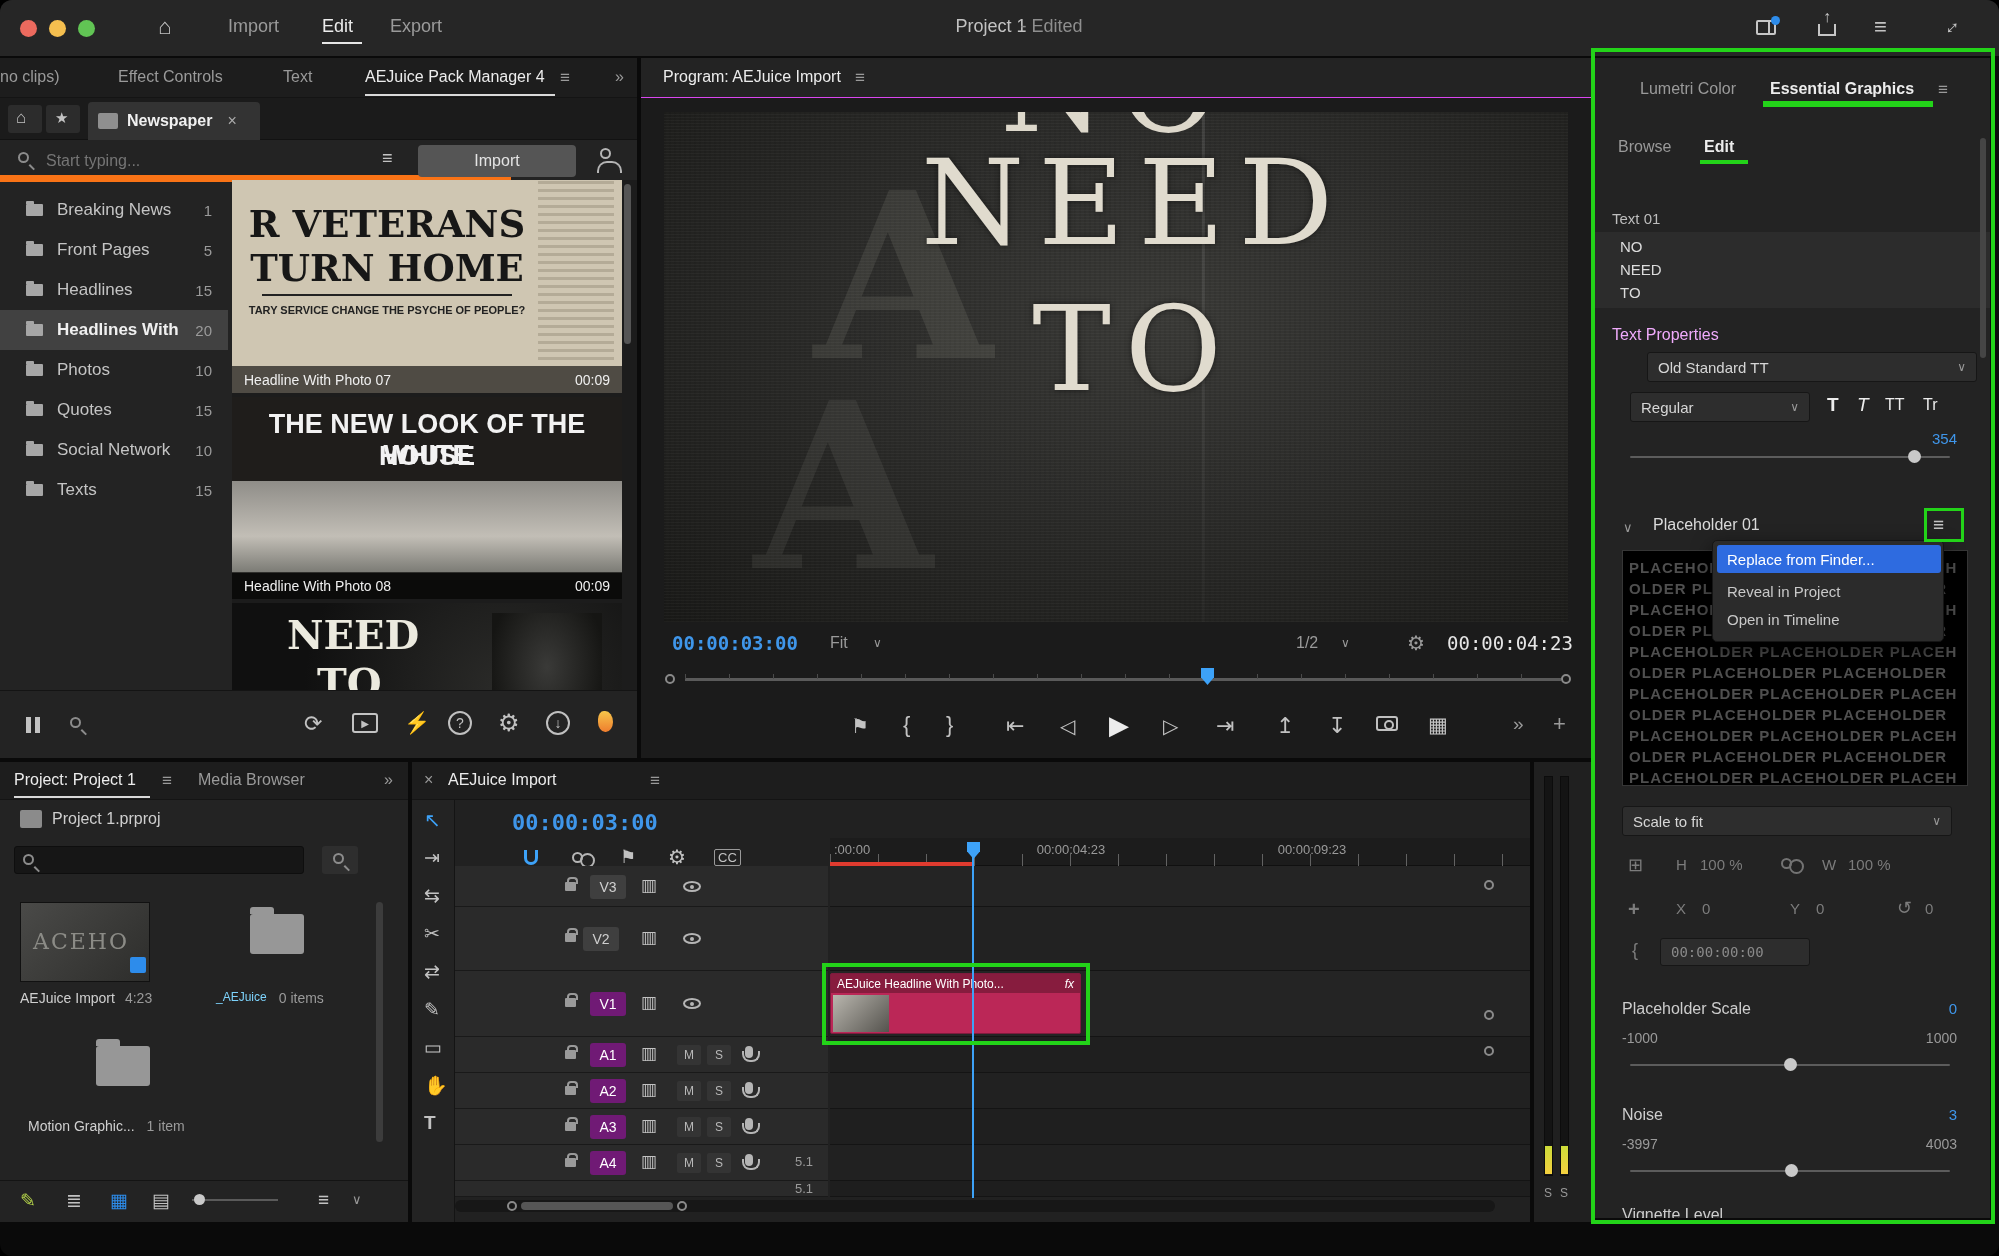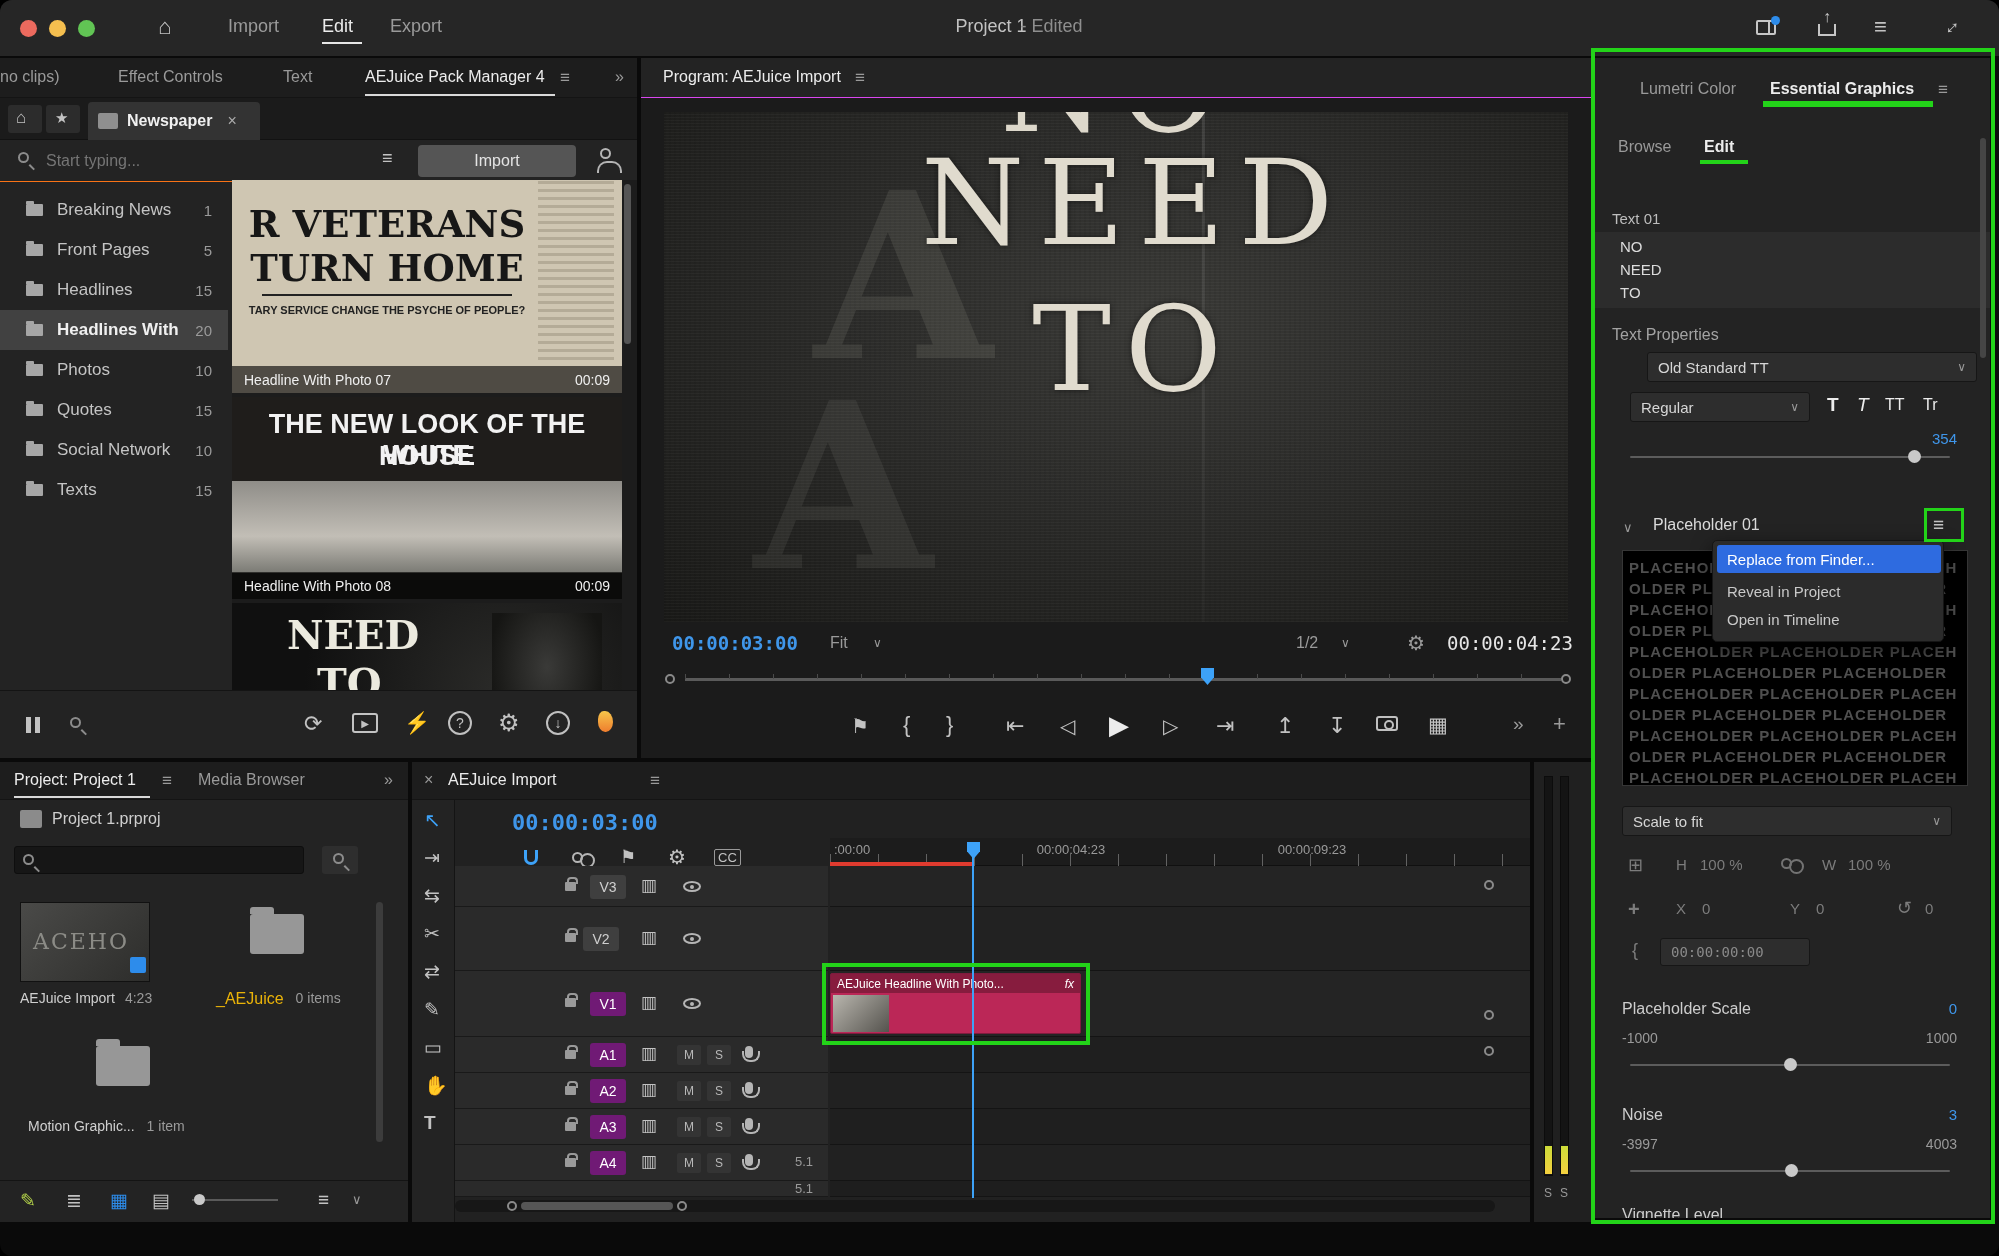--- a/index.html
+++ b/index.html
@@ -99,21 +99,21 @@
       <div class="abs" style="left:46px;top:7px;width:34px;height:28px;background:#2c2c2c;border-radius:3px">
           <span class="g" style="left:9px;top:4px;font-size:15px">★</span>
         </div>
       <div class="abs" style="left:88px;top:4px;width:172px;height:38px;background:#333;border-radius:4px 4px 0 0;display:flex;align-items:center;padding:0 10px;gap:9px">
         <span style="width:20px;height:16px;background:#8f8f8f;border-radius:2px;flex:none"></span>
         <span style="font-size:16px;color:#f0f0f0;font-weight:bold">Newspaper</span>
         <span style="color:#aaa;font-size:16px;margin-left:6px">×</span>
       </div>
     </div>
 
-    <div class="abs" style="left:0;top:82px;width:511px;height:42px;background:#232323;border-bottom:1px solid #f97316">
+    <div class="abs" style="left:0;top:82px;width:511px;height:42px;background:#232323;border-bottom:7px solid #f97316">
       <span class="mag" style="left:18px;top:12px"></span>
       <input class="abs" style="left: 44px; top: 6px; width: 280px; height: 30px; background: transparent; border: none; outline: none; color: rgb(189, 189, 189); font-size: 16px; font-family: inherit;" placeholder="Start typing...">
       <span class="g" style="left:382px;top:8px;font-size:18px">≡</span>
       <div class="abs" style="left:418px;top:5px;width:158px;height:32px;background:#555;border-radius:4px;display:flex;align-items:center;justify-content:center">
         <span style="font-size:16px;color:#e4e4e4">Import</span>
       </div>
       <span class="person" style="left:600px;top:8px"></span>
     </div>
 
     <div class="abs" style="left:0;top:124px;width:228px;height:508px;background:#232323">
@@ -289,21 +289,21 @@
     <div class="abs" style="left:20px;top:140px;width:130px;height:80px;background:linear-gradient(135deg,#4a4a48,#2d2d2b);border:1px solid #111;overflow:hidden">
       <span class="abs serif" style="left:12px;top:26px;font-size:22px;color:#8b8b86;letter-spacing:2px">ACEHO</span>
       <span class="abs" style="right:3px;bottom:8px;width:16px;height:16px;background:#2d8ceb;border-radius:2px"></span>
     </div>
     <div class="abs" style="left:20px;top:228px;width:170px;height:20px;display:flex">
       <span style="font-size:14px;color:#d0d0d0">AEJuice Import</span>
       <span style="font-size:14px;color:#9a9a9a;margin-left:10px">4:23</span>
     </div>
     <span class="bigfolder" style="left:250px;top:152px"></span>
     <div class="abs" style="left:216px;top:228px;width:180px;height:20px;display:flex">
-      <span style="font-size:16px;color:#eab308">_AEJuice</span>
+      <span style="font-size:12px;color:#7dd3fc">_AEJuice</span>
       <span style="font-size:14px;color:#9a9a9a;margin-left:12px">0 items</span>
     </div>
     <span class="bigfolder" style="left:96px;top:284px"></span>
     <div class="abs" style="left:28px;top:356px;width:200px;height:20px;display:flex">
       <span style="font-size:14px;color:#d0d0d0">Motion Graphic...</span>
       <span style="font-size:14px;color:#9a9a9a;margin-left:12px">1 item</span>
     </div>
     <div class="abs" style="left:376px;top:140px;width:7px;height:240px;background:#3c3c3c;border-radius:4px"></div>
 
     <div class="abs" style="left:0;top:418px;width:408px;height:42px;background:#232323;border-top:1px solid #141414">
@@ -457,21 +457,21 @@
     <span class="g dim" style="left:23px;top:80px;font-size:16px">Browse</span>
     <span class="g wht" style="left:109px;top:80px;font-size:16px;font-weight:bold">Edit</span>
 
     <span class="g" style="left:17px;top:152px;font-size:15px;color:#bdbdbd">Text 01</span>
     <div class="abs" style="left:0;top:174px;width:395px;height:76px;background:#2c2c2c">
       <div class="g" style="left:25px;top:6px;font-size:15px;color:#dcdcdc">NO</div>
       <div class="g" style="left:25px;top:29px;font-size:15px;color:#dcdcdc">NEED</div>
       <div class="g" style="left:25px;top:52px;font-size:15px;color:#dcdcdc">TO</div>
     </div>
 
-    <span class="g" style="left:17px;top:268px;font-size:16px;color:#a3a3a3">Text Properties</span>
+    <span class="g" style="left:17px;top:268px;font-size:16px;color:#f0abfc">Text Properties</span>
     <div class="dd" style="left:52px;top:294px;width:330px;height:30px">
       <span>Old Standard TT</span>
       <span class="chev">∨</span>
     </div>
     <div class="dd" style="left:35px;top:334px;width:180px;height:30px">
       <span>Regular</span>
       <span class="chev">∨</span>
     </div>
     <span class="g wht" style="left:232px;top:336px;font-size:19px;font-weight:bold">T</span>
     <span class="g wht" style="left:262px;top:336px;font-size:19px;font-style:italic">T</span>

